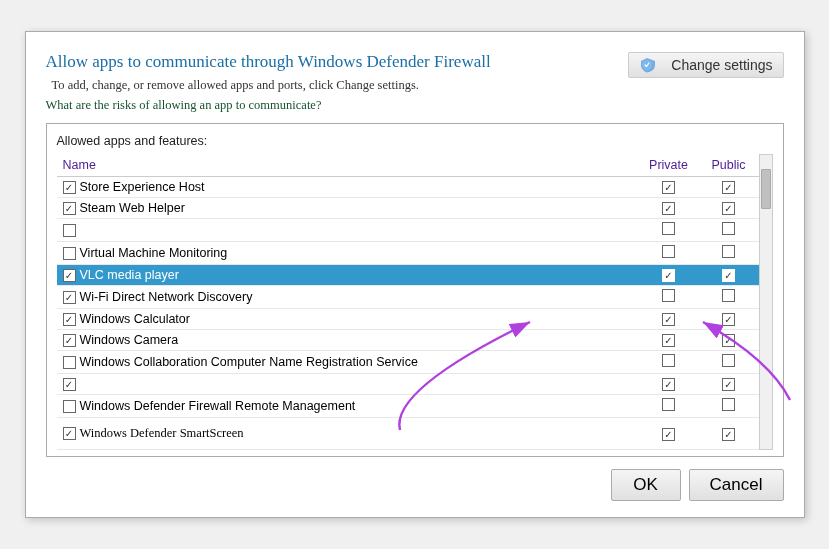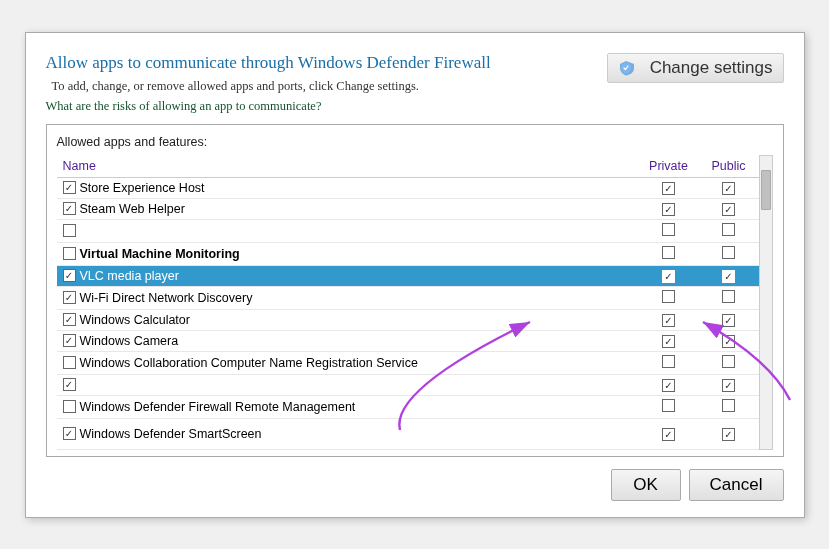--- a/index.html
+++ b/index.html
@@ -47,21 +47,21 @@
     }
     .top-left { flex: 1; font-family: Liberation Serif, serif; }
     .change-settings-btn {
       display: flex;
       align-items: center;
       gap: 16px;
       border: 1px solid #ccc;
       background: linear-gradient(to bottom, #f5f5f5, #e0e0e0);
       padding: 4px 10px;
       cursor: pointer;
-      font-size: 17px;
+      font-size: 14px;
       color: #333;
       border-radius: 2px;
       white-space: nowrap;
     }
     .shield-icon {
       width: 16px;
       height: 16px;
     }
     .table-container {
       border: 1px solid #aaa;
@@ -246,21 +246,21 @@
               <tr>
                 <td style="padding: 3px 6px;">
                   <div class="app-name-cell">
                     <span class="cb"></span>
                   </div>
                 </td>
                 <td class="col-check"><span class="cb-center"></span></td>
                 <td class="col-check"><span class="cb-center"></span></td>
               </tr>
               <tr>
-                <td style="padding: 3px 6px; font-weight: bold;">
+                <td style="padding: 3px 6px;">
                   <div class="app-name-cell">
                     <span class="cb"></span>
                     <span>Virtual Machine Monitoring</span>
                   </div>
                 </td>
                 <td class="col-check"><span class="cb-center"></span></td>
                 <td class="col-check"><span class="cb-center"></span></td>
               </tr>
               <tr class="selected">
                 <td style="padding: 3px 6px;">
@@ -325,21 +325,21 @@
                 <td style="padding: 3px 6px;">
                   <div class="app-name-cell">
                     <span class="cb"></span>
                     <span>Windows Defender Firewall Remote Management</span>
                   </div>
                 </td>
                 <td class="col-check"><span class="cb-center"></span></td>
                 <td class="col-check"><span class="cb-center"></span></td>
               </tr>
               <tr>
-                <td style="padding: 8px 6px;">
+                <td style="padding: 8px 6px; font-family: Liberation Serif, serif;">
                   <div class="app-name-cell">
                     <span class="cb checked"></span>
                     <span>Windows Defender SmartScreen</span>
                   </div>
                 </td>
                 <td class="col-check"><span class="cb-center checked"></span></td>
                 <td class="col-check"><span class="cb-center checked"></span></td>
               </tr>
             </tbody>
         </table>

